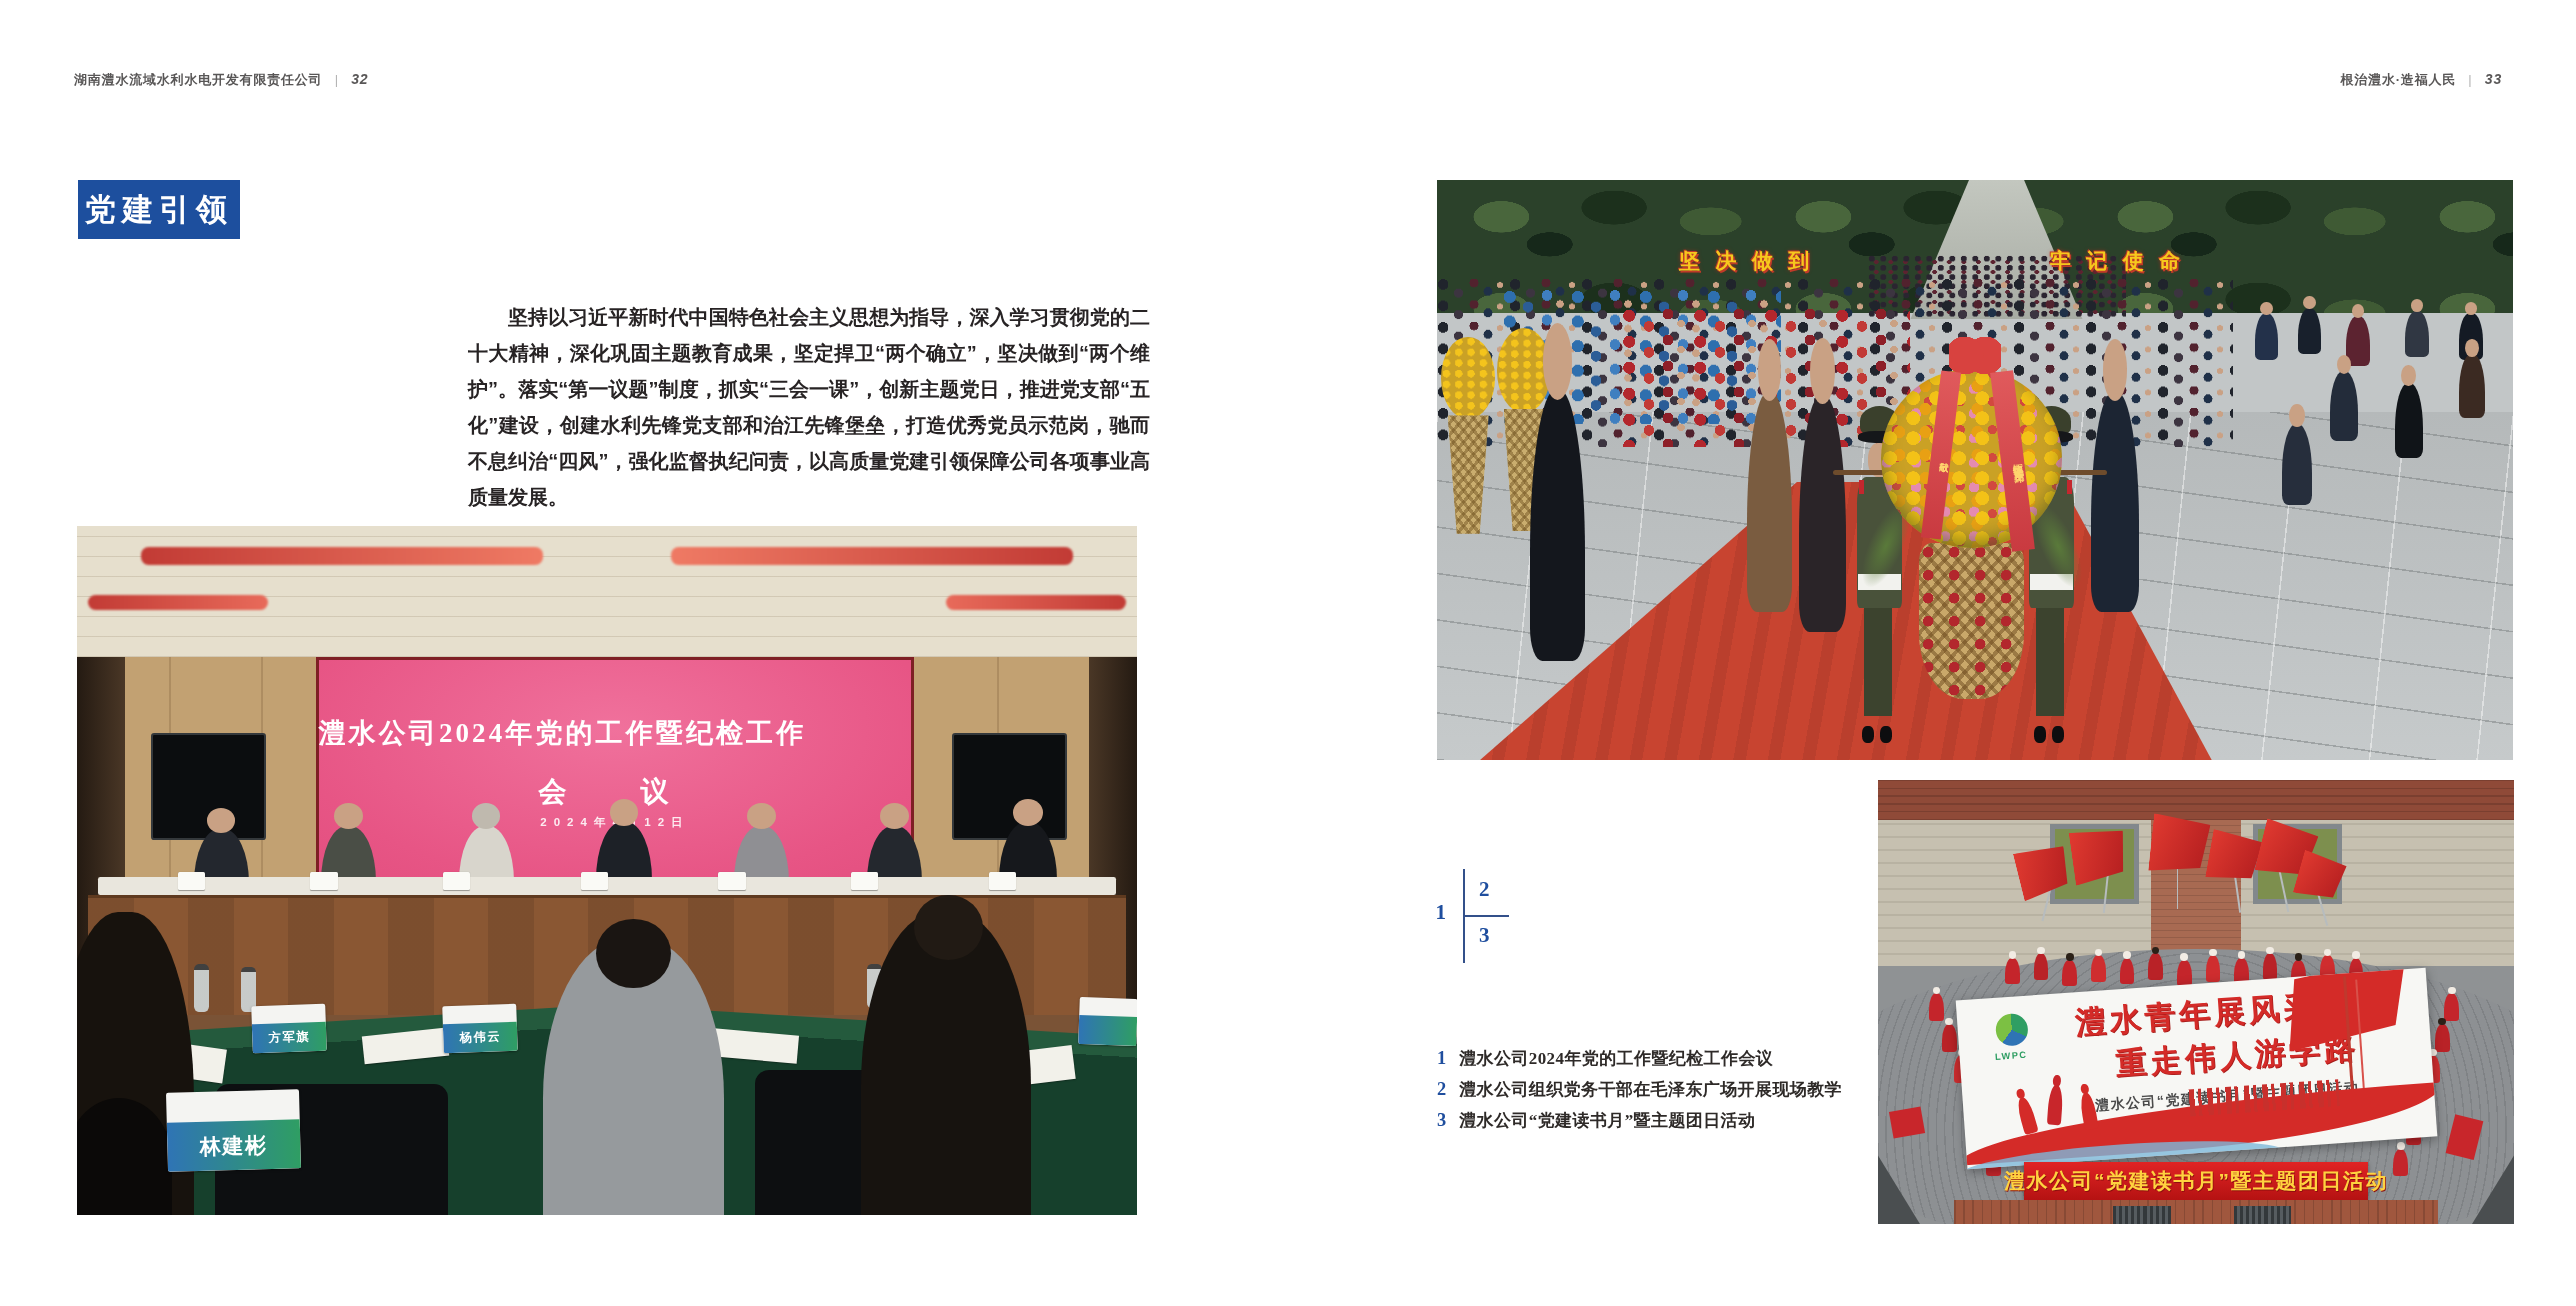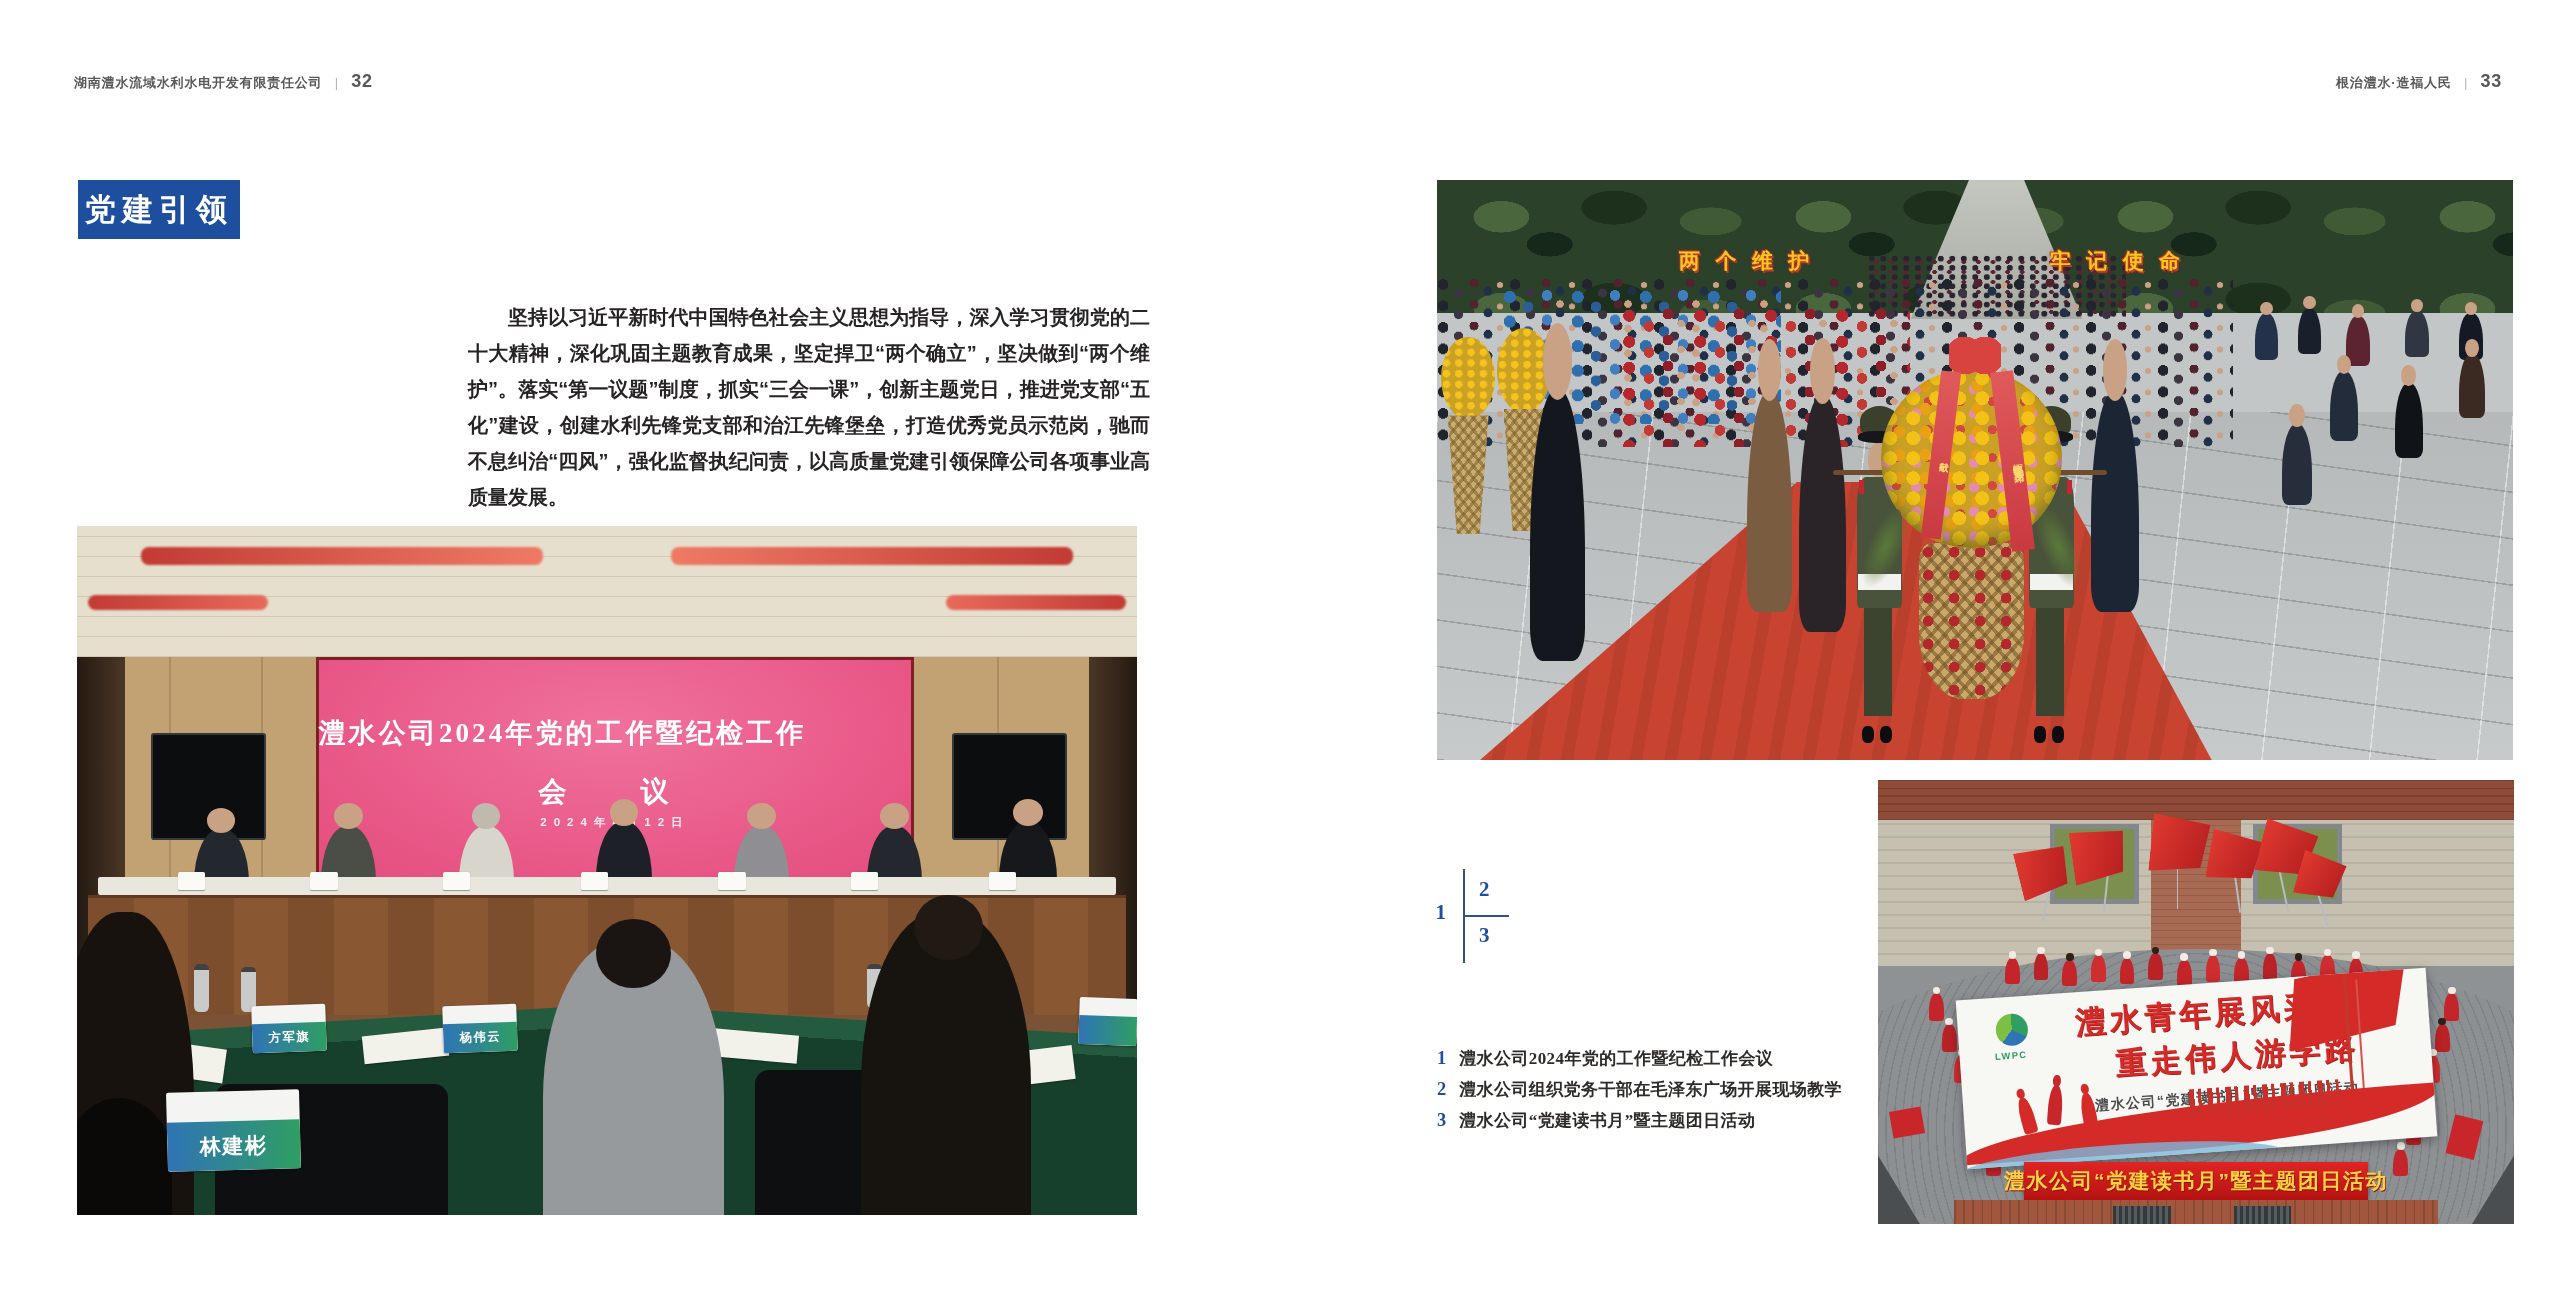--- a/index.html
+++ b/index.html
@@ -4,21 +4,21 @@
 <style>
   html,body{margin:0;padding:0;background:#888;}
   .spread{position:relative;width:2576px;height:1306px;background:#ffffff;overflow:hidden;
           font-family:"Liberation Sans","DejaVu Sans",sans-serif;}
   .abs{position:absolute;}
   
   .hdr{position:absolute;top:71px;font-size:13px;font-weight:bold;color:#595757;letter-spacing:0.8px;white-space:nowrap;}
   .hdr-l{left:74px;}
   .hdr-r{right:74px;text-align:right;}
   .hdr .sep{color:#b3b3b3;margin:0 12.3px;font-weight:normal;}
-  .hdr .pg{font-size:18px;}
+  .hdr .pg{font-size:14px;font-style:italic;}
   
   .badge{position:absolute;left:78px;top:180px;width:162px;height:59px;background:#1d4f9e;color:#fff;
          font-size:31px;font-weight:bold;display:flex;align-items:center;justify-content:center;letter-spacing:6.1px;}
   
   .para{position:absolute;left:468px;top:299px;width:682px;font-size:20px;line-height:36px;font-weight:bold;
         color:#272324;text-align:justify;text-indent:2em;}
   
   .photo{position:absolute;overflow:hidden;}
   #ph1{left:77px;top:526px;width:1060px;height:689px;background:#2e241d;}
   #ph2{left:1437px;top:180px;width:1076px;height:580px;background:#c2c6c7;}
@@ -171,21 +171,21 @@
       <div class="cb">林建彬</div>
     </div>
   </div>
 
   <div id="ph2" class="photo">
     <div class="abs" style="left:0;top:0;width:100%;height:23%;background:#2b412a;
          background-image:radial-gradient(46px 26px at 20% 40%,#49663c 0 60%,transparent 61%),radial-gradient(54px 28px at 55% 30%,#1c301c 0 60%,transparent 61%),radial-gradient(51px 23px at 85% 45%,#3f5a34 0 60%,transparent 61%),radial-gradient(38px 20px at 35% 70%,#16281a 0 60%,transparent 61%);background-size:322px 92px;"></div>
     <div class="abs" style="left:44%;top:0;width:16%;height:24%;background:linear-gradient(#c3c7bf,#a7aba3);clip-path:polygon(34% 0,66% 0,100% 100%,0 100%);"></div>
     <div class="abs" style="left:40%;top:13%;width:24%;height:11%;
          background:radial-gradient(circle 3.1px at 4.6px 3.8px,#2a2430 97%,transparent) 0 0/11.5px 9.2px,radial-gradient(circle 2.3px at 9.2px 7px,#5c2330 97%,transparent) 0 0/14.6px 10px;"></div>
-    <div class="sign" style="left:22.5%;top:11.5%;">两个维护</div>
+    <div class="sign" style="left:22.5%;top:11.5%;">坚决做到</div>
     <div class="sign" style="left:52.5%;top:11.5%;padding-left:48px;">牢记使命</div>
 
     <div class="abs" style="left:0;top:40%;width:100%;height:60%;
          background:repeating-linear-gradient(96deg,rgba(255,255,255,.45) 0 1.5px,transparent 1.5px 107px),repeating-linear-gradient(8deg,rgba(120,125,126,.5) 0 1.5px,transparent 1.5px 46px),linear-gradient(#b5b9ba,#c6cacb);"></div>
 
     <div class="abs" style="left:0;top:17%;width:74%;height:29%;
          background-image:radial-gradient(circle 5.4px at 6.1px 5.4px,#20242c 97%,transparent),radial-gradient(circle 4.6px at 21.5px 14px,#3c3440 97%,transparent),radial-gradient(circle 4.6px at 37px 3.8px,#52222e 97%,transparent),radial-gradient(circle 4.6px at 51px 12.3px,#1f3048 97%,transparent),radial-gradient(circle 3.1px at 63px 6.1px,#caa184 97%,transparent);background-size:72px 21.5px;"></div>
     <div class="abs" style="left:6%;top:19%;width:26%;height:23%;
          background-image:radial-gradient(circle 6.1px at 7.7px 7px,#2e6fae 97%,transparent),radial-gradient(circle 5.4px at 26px 17px,#2b5d97 97%,transparent),radial-gradient(circle 5.4px at 45px 5.4px,#3f7fc0 97%,transparent),radial-gradient(circle 3.8px at 58px 14px,#caa184 97%,transparent);background-size:68px 24.6px;"></div>
     <div class="abs" style="left:17%;top:22%;width:27%;height:24%;

